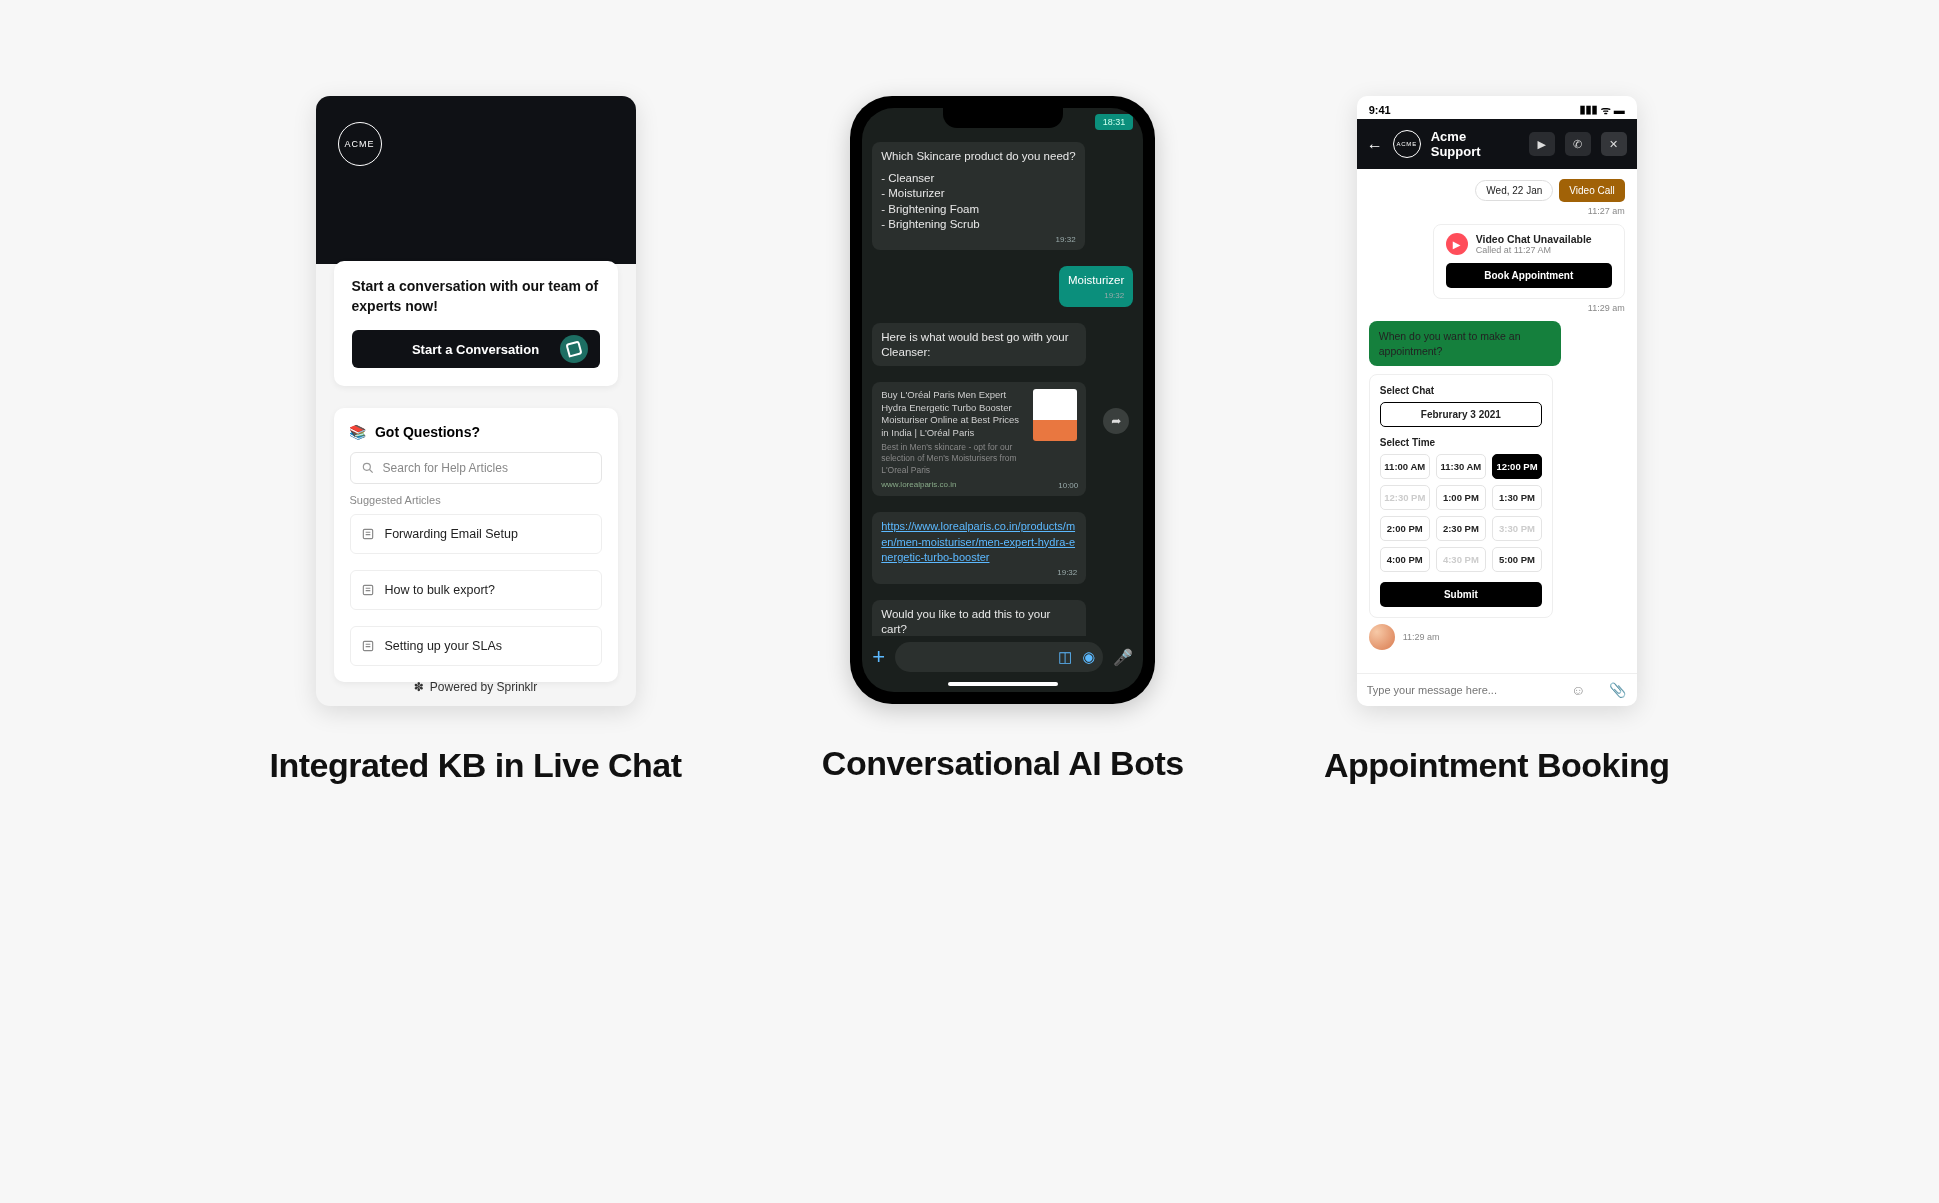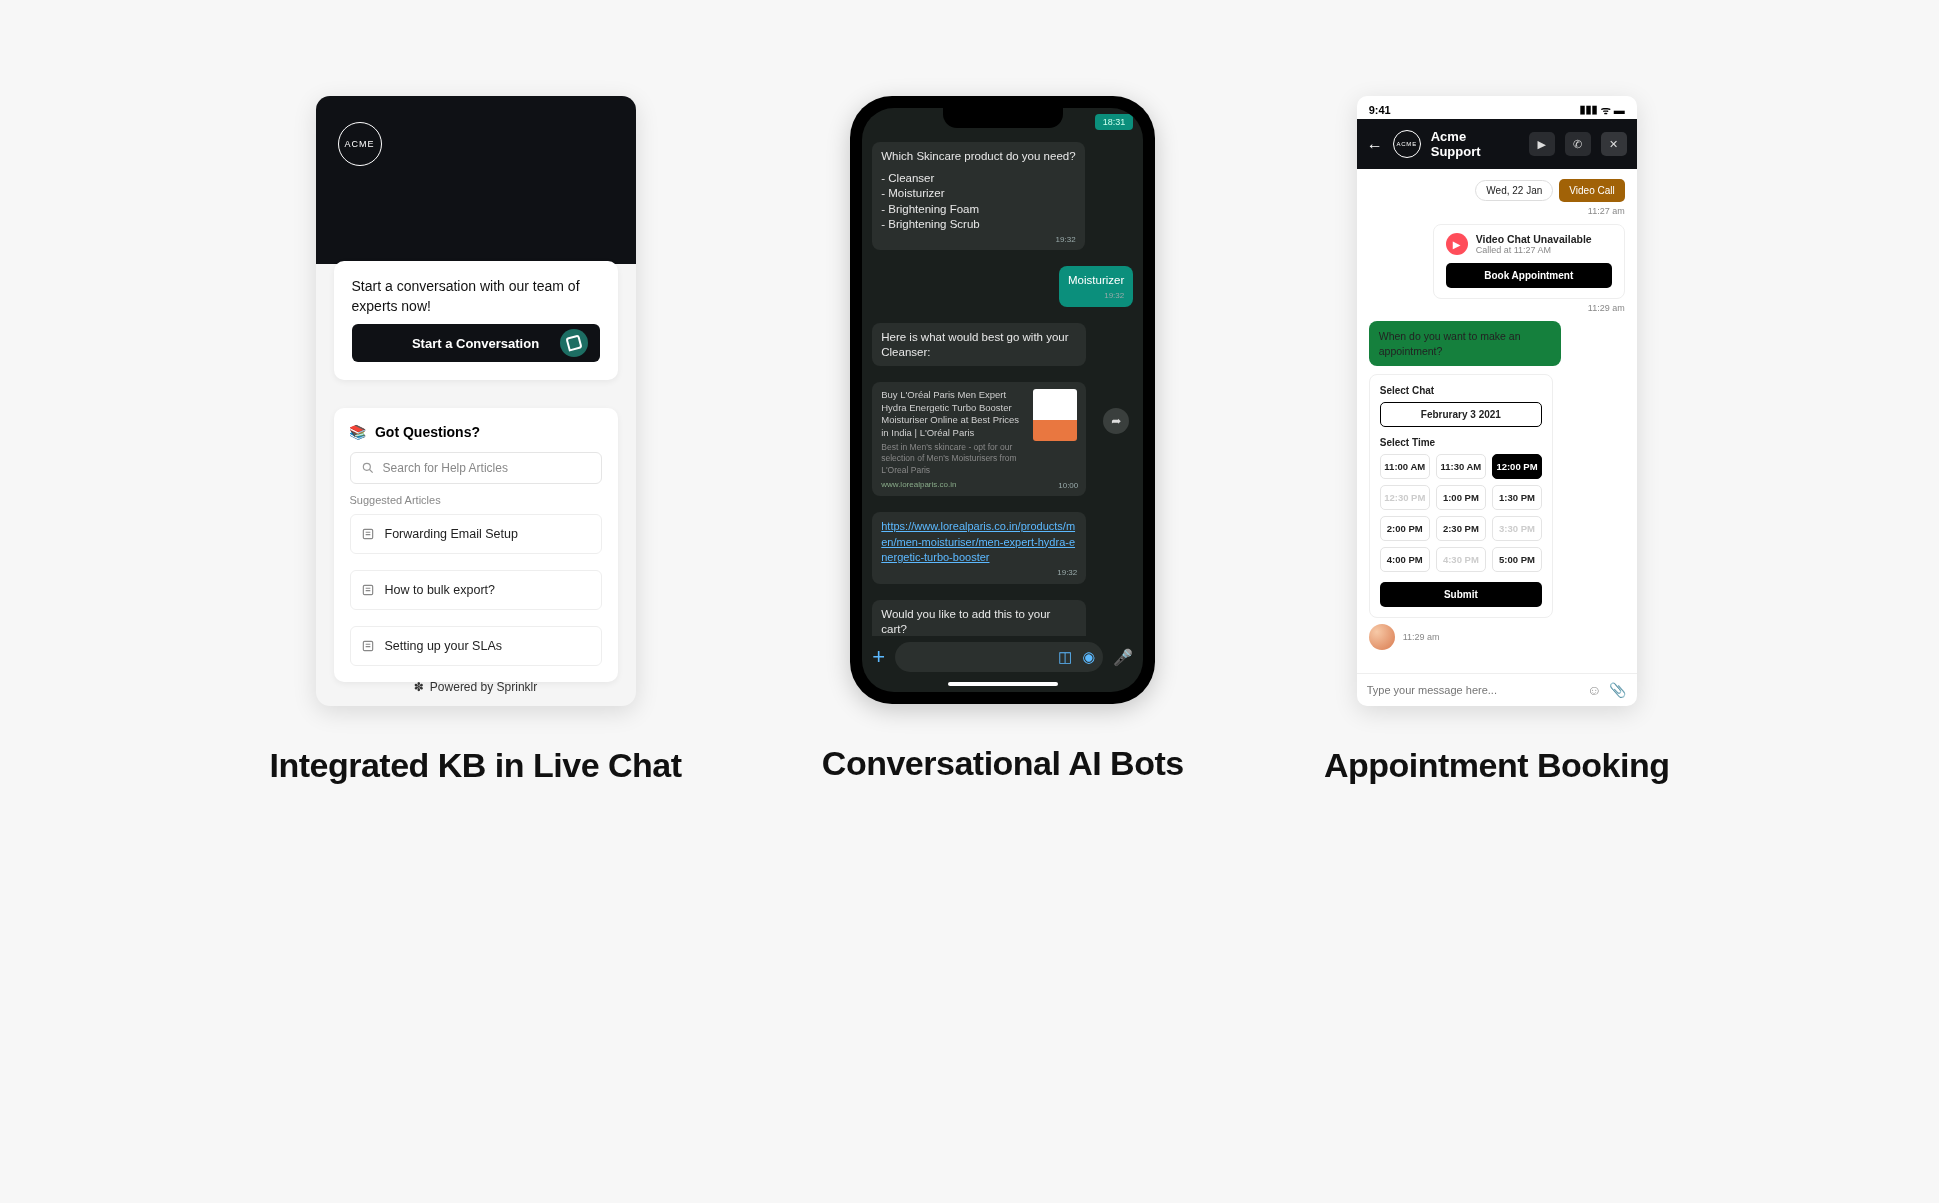--- a/index.html
+++ b/index.html
@@ -58,23 +58,23 @@
   }
   .cta-card {
     position: absolute;
     top: 165px; left: 18px; right: 18px;
     background: #fff;
     border-radius: 10px;
     padding: 16px 18px 18px;
     box-shadow: 0 2px 6px rgba(0,0,0,.06);
   }
   .cta-text {
-    font-size: 14px; font-weight: 400; line-height: 1.4;
+    font-size: 14px; font-weight: 700; line-height: 1.4;
     color: #111;
-    margin-bottom: 8px;
+    margin-bottom: 14px;
   }
   .cta-btn {
     background: #0f1115;
     color: #fff;
     border: none;
     border-radius: 6px;
     width: 100%;
     height: 38px;
     font-size: 13px;
     font-weight: 600;
@@ -320,21 +320,21 @@
     width: 100%; background: #000; color: #fff; border: none;
     border-radius: 5px; padding: 7px 0; font-size: 10px; font-weight: 600;
   }
   .avatar-row { display: flex; align-items: center; gap: 8px; margin-top: 6px; }
   .avatar {
     width: 26px; height: 26px; border-radius: 50%;
     background: radial-gradient(circle at 30% 30%, #f7c9a7, #d97b50);
   }
   .composer {
     border-top: 1px solid #eee;
-    display: flex; align-items: center; gap: 8px;
+    display: flex; align-items: center; gap: 24px;
     padding: 8px 10px;
   }
   .composer input {
     flex: 1; border: none; outline: none; font-size: 11px; color: #888;
   }
   .cicon { color: #888; font-size: 14px; }
 </style>
 </head>
 <body>
 

